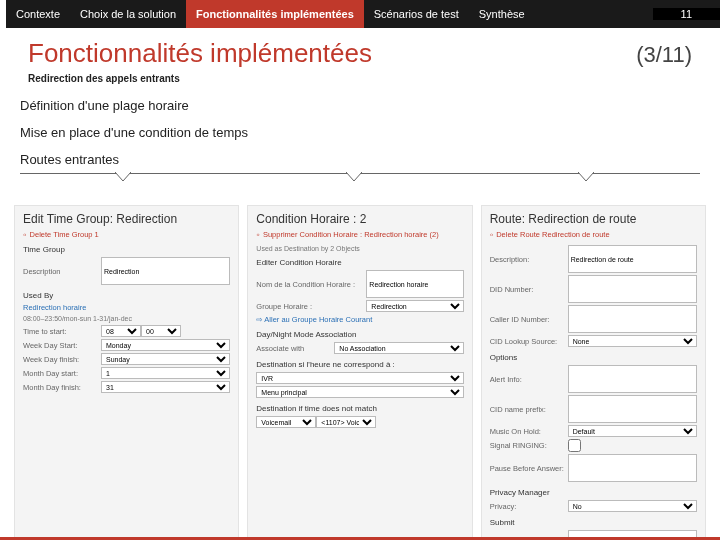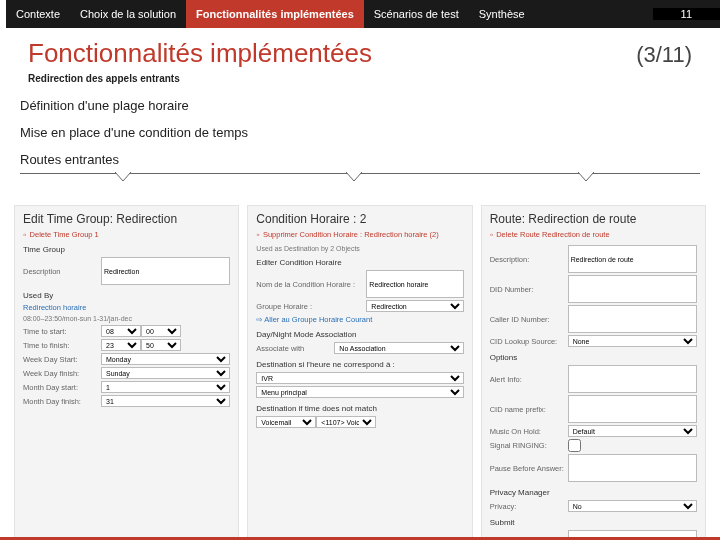--- a/index.html
+++ b/index.html
@@ -99,25 +99,20 @@
       </div>
     <div class="sec">Used By</div>
     <div class="link">Redirection horaire</div>
     <div class="note">08:00–23:50/mon-sun 1-31/jan-dec</div>
     <div class="row">
         <label>Time to start:</label>
         <select class="sel-sm"><option>08</option></select>
         <select class="sel-sm"><option>00</option></select>
       </div>
     <div class="row">
-        <label>Time to finish:</label>
-        <select class="sel-sm"><option>23</option></select>
-        <select class="sel-sm"><option>50</option></select>
-      </div>
-    <div class="row">
         <label>Week Day Start:</label>
         <select><option>Monday</option></select>
       </div>
     <div class="row">
         <label>Week Day finish:</label>
         <select><option>Sunday</option></select>
       </div>
     <div class="row">
         <label>Month Day start:</label>
         <select><option>1</option></select>

